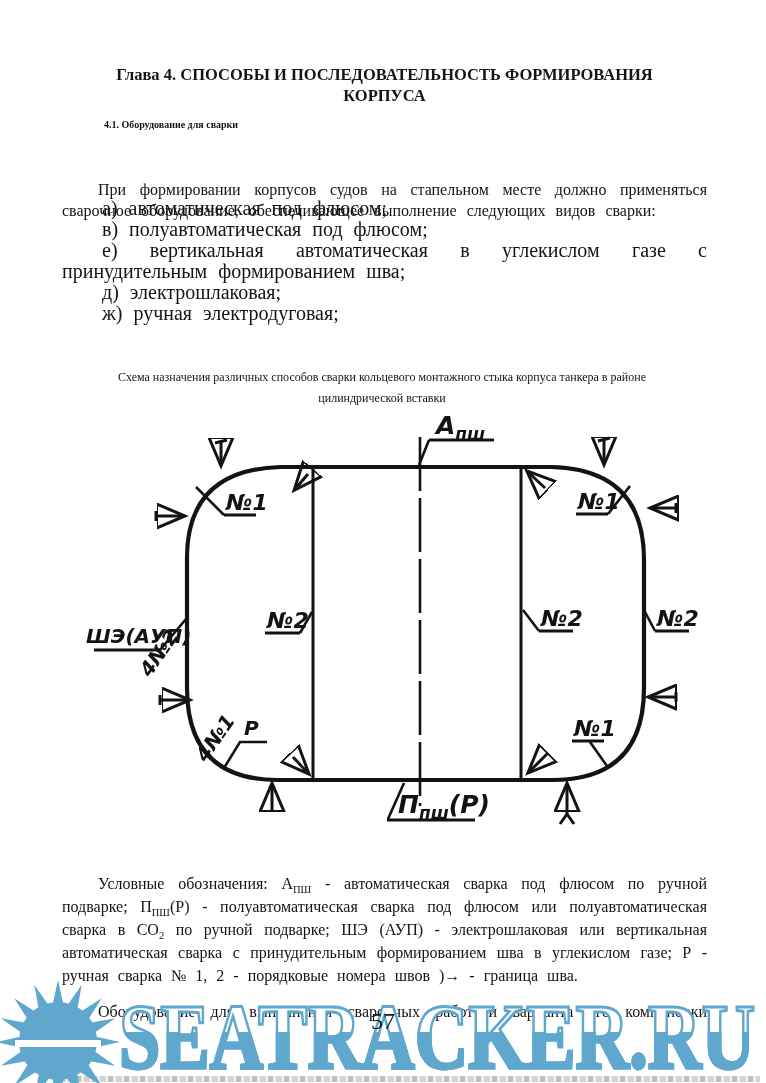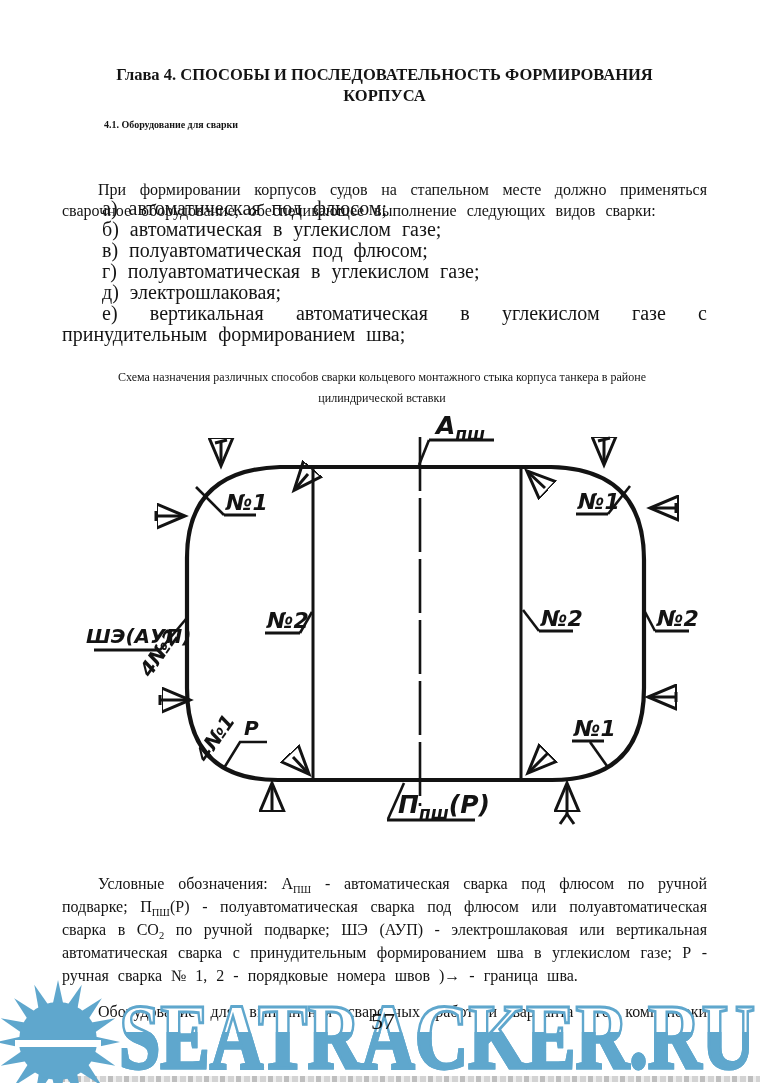--- a/index.html
+++ b/index.html
@@ -59,25 +59,24 @@
     <div>Глава 4. СПОСОБЫ И ПОСЛЕДОВАТЕЛЬНОСТЬ ФОРМИРОВАНИЯ</div>
     <div>КОРПУСА</div>
   </div>
 
   <div class="abs h41">4.1. Оборудование для сварки</div>
 
   <p class="abs para intro">При формировании корпусов судов на стапельном месте должно применяться сварочное оборудование, обеспечивающее выполнение следующих видов сварки:</p>
 
   <div class="abs list">
     <p>а) автоматическая под флюсом;</p>
-    <p>б) автоматическая в углекислом газе;</p>
     <p>в) полуавтоматическая под флюсом;</p>
-    <p>г) полуавтоматическая в углекислом газе;</p>
+    <p>е) вертикальная автоматическая в углекислом газе с принудительным формированием шва;</p>
     <p>д) электрошлаковая;</p>
-    <p>е) вертикальная автоматическая в углекислом газе с принудительным формированием шва;</p>
+    <p>ж) ручная электродуговая;</p>
   </div>
 
   <div class="abs caption">Схема назначения различных способов сварки кольцевого монтажного стыка корпуса танкера в районе цилиндрической вставки</div>
 
   <svg class="abs diagram" width="766" height="430" viewBox="0 410 766 430">
     <defs>
       <marker id="ah" markerWidth="11" markerHeight="9" refX="8.5" refY="4.5" orient="auto">
         <path d="M0,0.5 L9.5,4.5 L0,8.5 Z" fill="#131313" stroke="none"></path>
       </marker>
     </defs>

